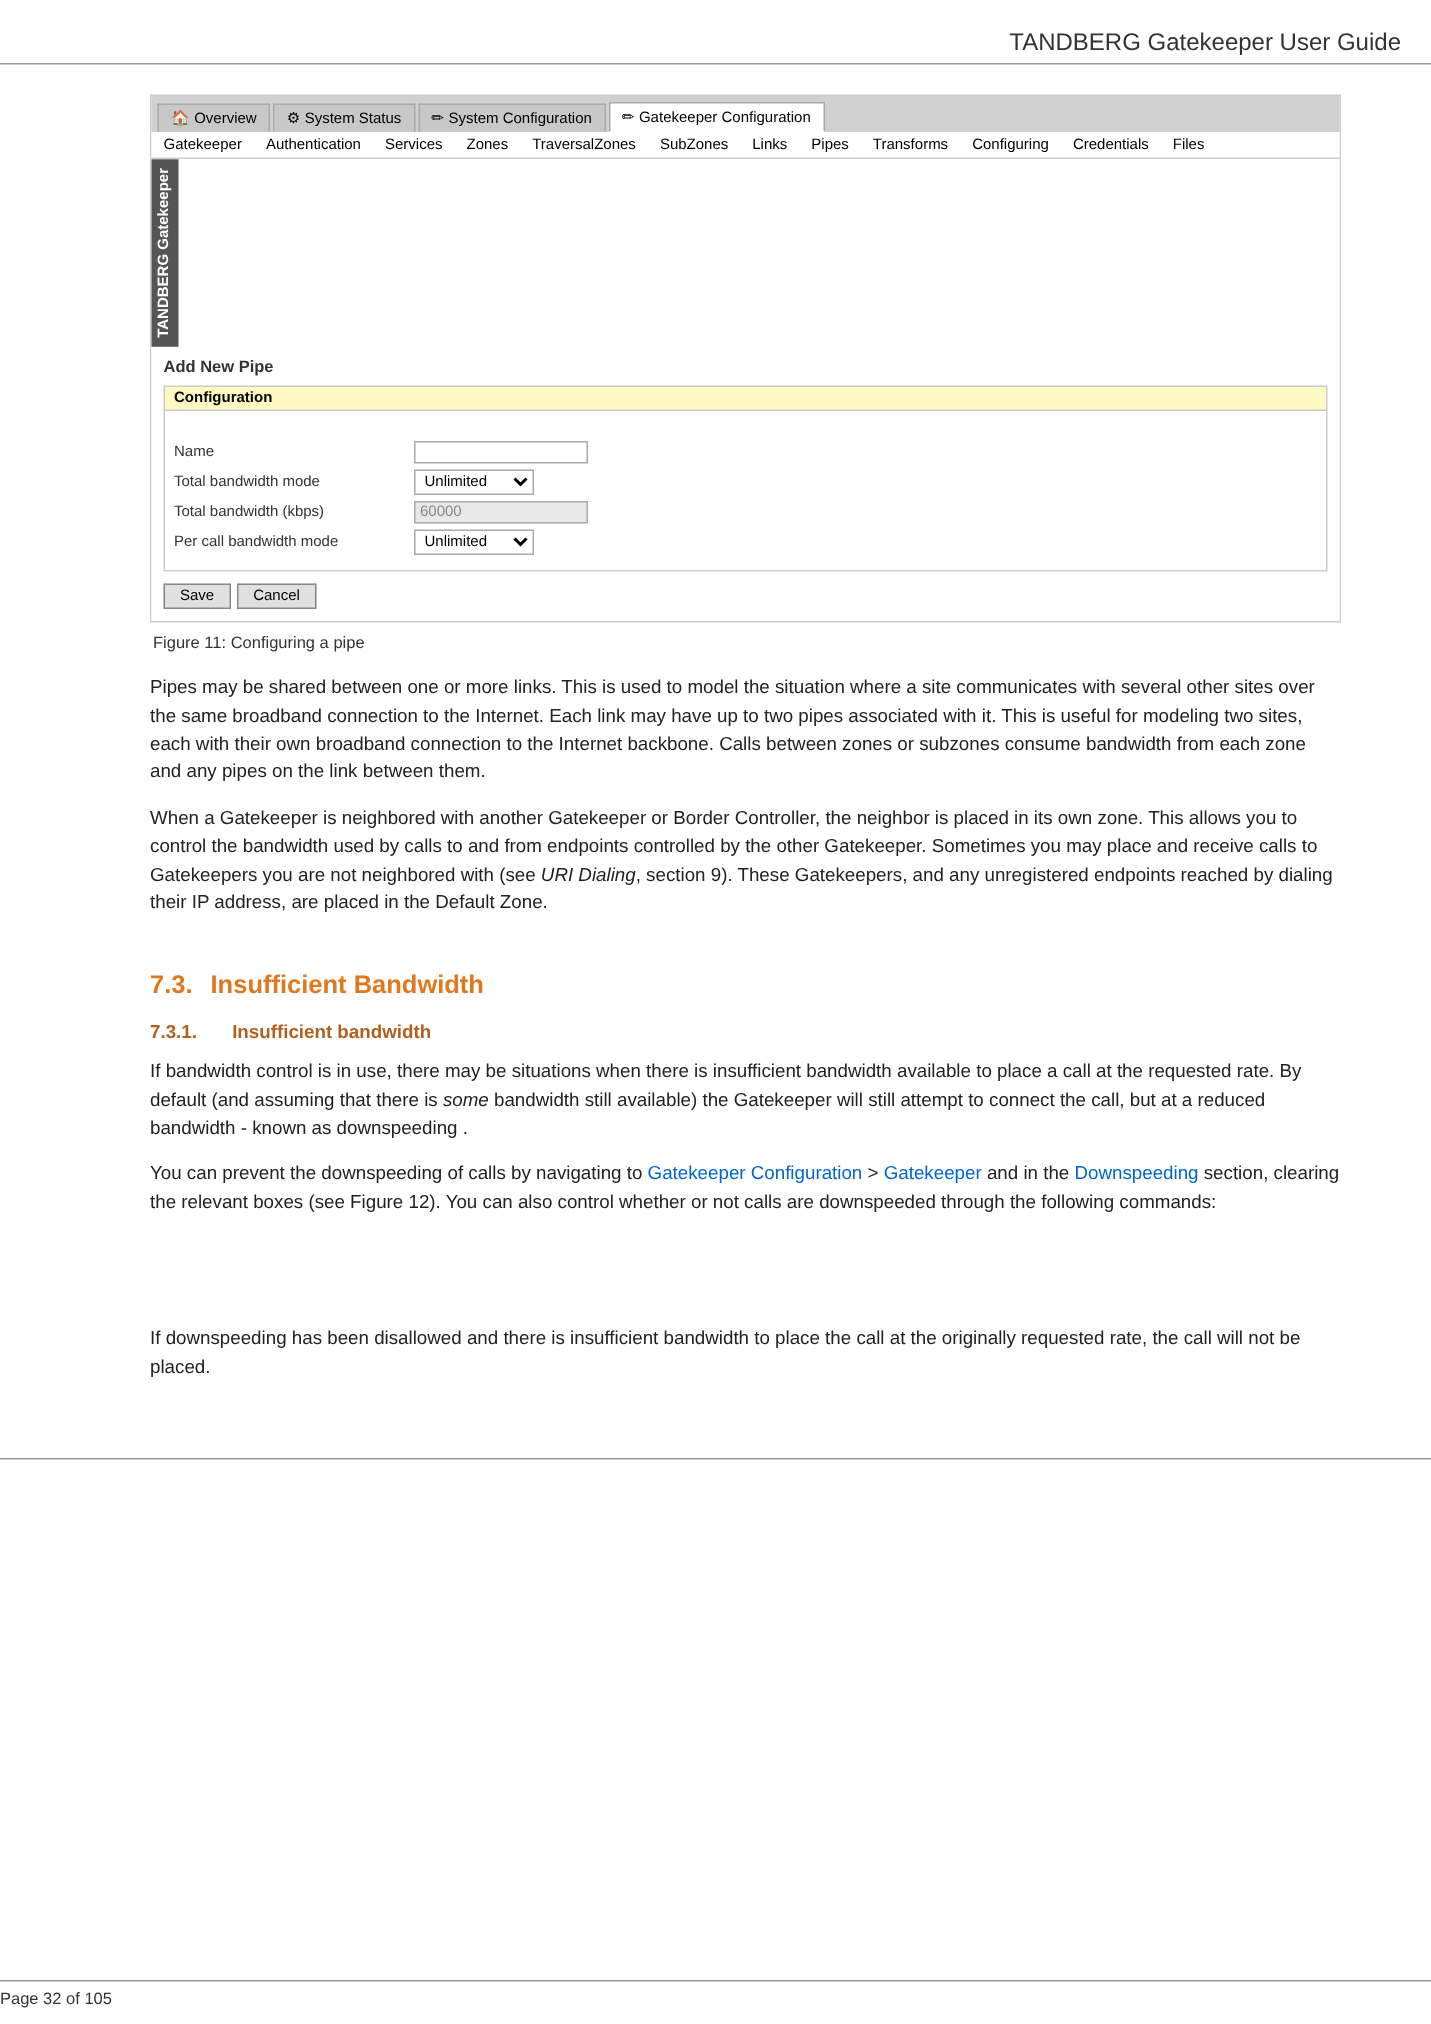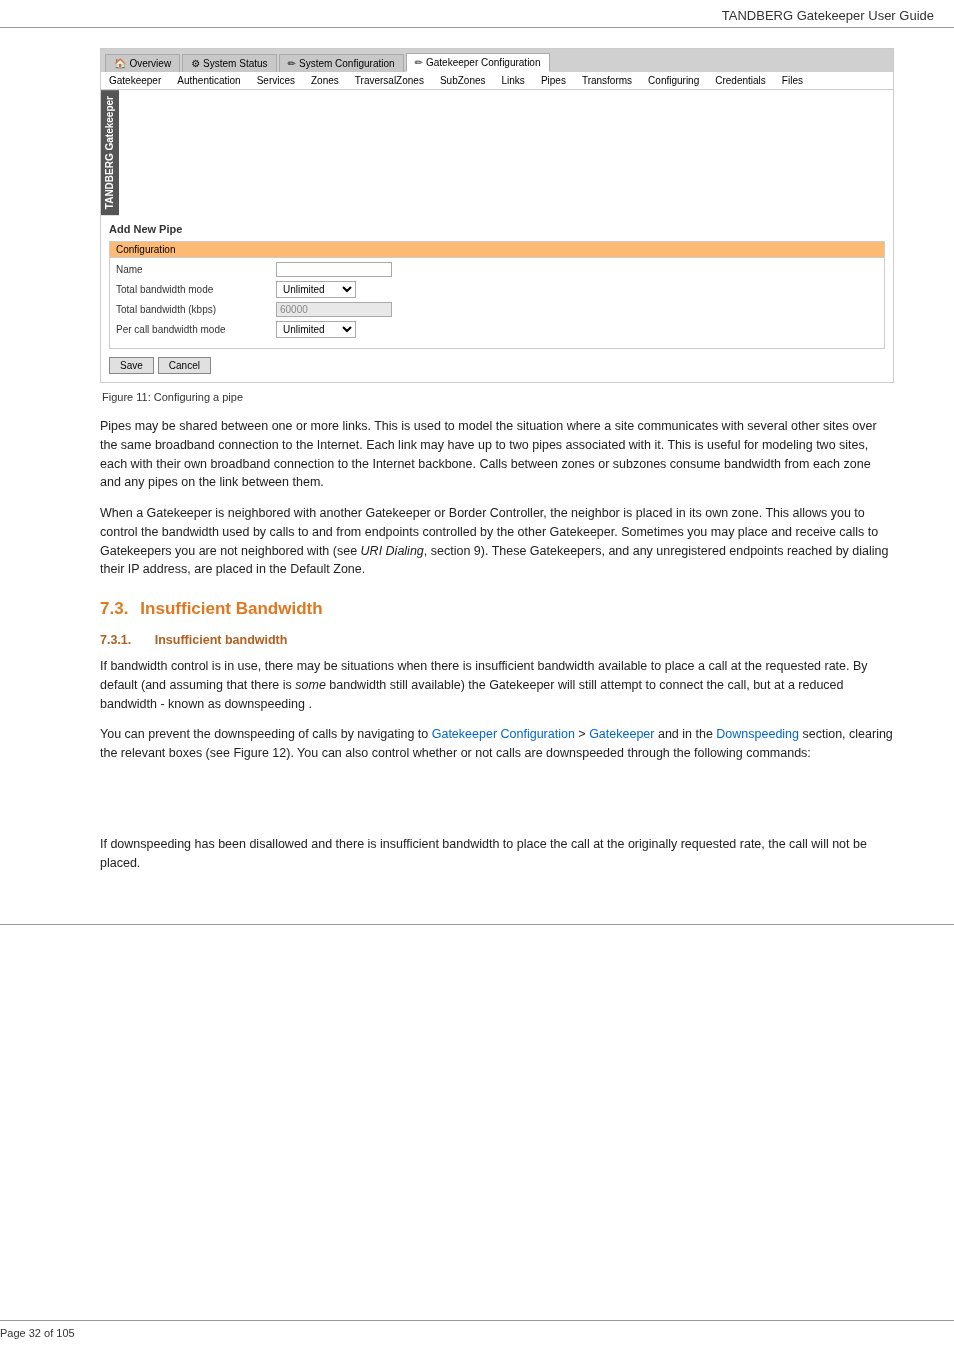--- a/index.html
+++ b/index.html
@@ -9,22 +9,22 @@
       background: #fff;
       color: #000;
       width: 954px;
       min-height: 1349px;
       position: relative;
     }
 
     
     .page-header {
       text-align: right;
-      padding: 8px 20px 4px;
-      font-size: 13px;
+      padding: 20px 20px 4px;
+      font-size: 16px;
       color: #333;
       border-bottom: 1px solid #999;
     }
 
     
     .main-content {
       padding: 20px 60px 40px 100px;
     }
 
     
@@ -117,23 +117,23 @@
     }
 
     .config-section {
       border: 1px solid #ccc;
       padding: 6px;
       margin-bottom: 8px;
     }
 
     .config-section-title {
       font-size: 10px;
-      font-weight: normal;
-      background: #fdba74;
-      margin: -6px -6px 4px -6px;
+      font-weight: bold;
+      background: #fef9c3;
+      margin: -6px -6px 20px -6px;
       padding: 2px 6px;
       border-bottom: 1px solid #ccc;
     }
 
     .form-row {
       display: flex;
       align-items: center;
       margin-bottom: 4px;
       font-size: 10px;
     }
@@ -193,21 +193,21 @@
       margin-bottom: 12px;
       color: #222;
     }
 
     
     .section-heading {
       color: #e07820;
       font-size: 17px;
       font-weight: bold;
       margin-bottom: 14px;
-      margin-top: 20px;
+      margin-top: 36px;
       display: flex;
       align-items: baseline;
       gap: 12px;
     }
 
     .section-num {
       color: #e07820;
       font-size: 17px;
       font-weight: bold;
     }

